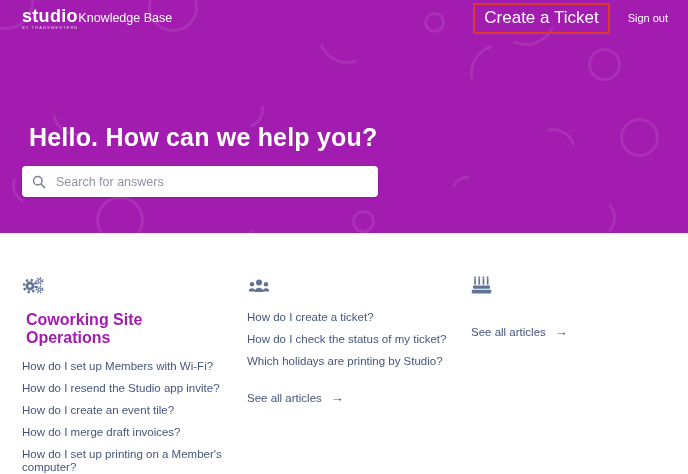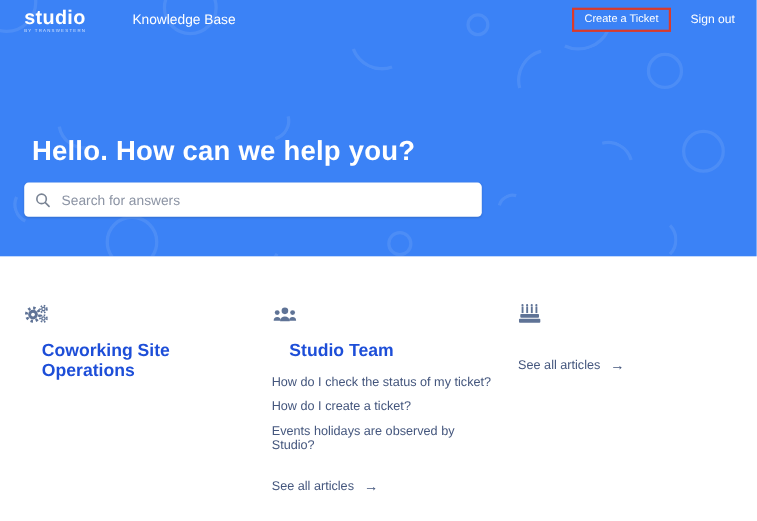--- a/index.html
+++ b/index.html
@@ -4,60 +4,60 @@
 <style>
   html,body{margin:0;padding:0;}
   body{
     width:688px;height:474px;overflow:hidden;background:#fff;
     font-family:"Liberation Sans", sans-serif;
     -webkit-font-smoothing:antialiased;
   }
   
   .hero{
     position:relative;width:688px;height:233px;
-    background:#3b82f6;overflow:hidden;
+    background:#a21caf;overflow:hidden;
   }
   .deco{position:absolute;border-radius:50%;border:3px solid rgba(255,255,255,0.09);}
   .arc{border-color:rgba(255,255,255,0.09) transparent transparent transparent;}
   .topbar{
     position:relative;z-index:3;display:flex;align-items:center;
     padding:5px 20px 0 22px;height:26px;color:#fff;
   }
   .logo{display:flex;flex-direction:column;line-height:1;cursor:pointer;}
   .logo-word{font-size:18px;font-weight:bold;letter-spacing:.3px;}
   .logo-tag{font-size:4px;letter-spacing:1.1px;margin-top:1px;color:rgba(255,255,255,.75);text-transform:uppercase;}
-  .kb{margin-left:42px;font-size:12.5px;color:#fff;}
+  .kb{font-size:12.5px;color:#fff;}
   .spacer{flex:1;}
   .ticket-btn{
-    border:2px solid #DB3A2A;color:#fff;font-size:10px;
+    border:2px solid #DB3A2A;color:#fff;font-size:17px;
     padding:3px 9px 4px;cursor:pointer;white-space:nowrap;
   }
   .signout{margin-left:18px;font-size:11px;color:#fff;cursor:pointer;}
   .hero-title{
     position:relative;z-index:2;margin:92px 29px 0;
     color:#fff;font-size:25px;font-weight:bold;letter-spacing:.2px;
   }
   .search-box{
-    position:relative;z-index:2;margin:14px 22px 0;width:416px;height:31px;
+    position:relative;z-index:2;margin:14px 22px 0;width:356px;height:31px;
     background:#fff;border-radius:4px;display:flex;align-items:center;
     padding:0 10px;box-sizing:border-box;box-shadow:0 1px 2px rgba(0,0,0,.15);
   }
   .search-box input{
     border:none;outline:none;flex:1;font-size:12.5px;margin-left:8px;
     font-family:"Liberation Sans", sans-serif;color:#33415C;background:transparent;
   }
   .search-box input::placeholder{color:#8C94A4;}
   
   .main{
     display:grid;grid-template-columns:225px 224px 217px;
     padding:43px 0 0 22px;box-sizing:border-box;
   }
   .cat{padding-right:18px;}
   .cat-icon{height:20px;margin-bottom:15px;}
-  .cat-title{margin:0 16px 13px;font-size:16px;font-weight:bold;color:#1d4ed8;}
+  .cat-title{margin:0 4px 13px;font-size:16px;font-weight:bold;color:#a21caf;}
   ul.articles{list-style:none;margin:0;padding:0;}
   ul.articles li{
     font-size:11.5px;color:#44567D;line-height:13px;
     margin-bottom:9px;cursor:pointer;
   }
   .see-all{
     display:inline-flex;align-items:center;gap:9px;margin-top:14px;
     font-size:11.5px;color:#44567D;cursor:pointer;justify-content:space-between;
   }
   .arrow{font-size:13px;line-height:1;color:#44567D;}
@@ -123,39 +123,45 @@
           <circle cx="17.5" cy="5" r="2.1"></circle>
           <circle cx="17.5" cy="5" r="3.1" fill="none" stroke="#5F7396" stroke-width="1.6" stroke-dasharray="1.4 1.5"></circle>
           <circle cx="17.5" cy="5" r="0.9" fill="#fff"></circle>
           <circle cx="17.5" cy="13.5" r="2.1"></circle>
           <circle cx="17.5" cy="13.5" r="3.1" fill="none" stroke="#5F7396" stroke-width="1.6" stroke-dasharray="1.4 1.5"></circle>
           <circle cx="17.5" cy="13.5" r="0.9" fill="#fff"></circle>
         </g>
       </svg>
     </div>
     <h3 class="cat-title">Coworking Site Operations</h3>
+    <ul class="articles">
+        <li>How do I set up Members with Wi-Fi?</li>
+        <li>How do I resend the Studio app invite?</li>
+        <li>How do I create an event tile?</li>
+        <li>How do I merge draft invoices?</li>
+        <li>How do I set up printing on a Member's computer?</li>
+      </ul>
 
   </div>
 
   <div class="cat">
     <div class="cat-icon">
       <svg width="24" height="20" viewBox="0 0 24 20" fill="#5F7396">
         <circle cx="5" cy="8.2" r="2.2"></circle>
         <path d="M1.8 15.5 a3.2 3.3 0 0 1 6.4 0 Z"></path>
         <circle cx="19" cy="8.2" r="2.2"></circle>
         <path d="M15.8 15.5 a3.2 3.3 0 0 1 6.4 0 Z"></path>
         <circle cx="12" cy="6.6" r="3"></circle>
         <path d="M7.6 16 a4.4 4.3 0 0 1 8.8 0 Z"></path>
       </svg>
     </div>
-    <h3 class="cat-title">Studio Team</h3>
     <ul class="articles">
+        <li>How do I create a ticket?</li>
         <li>How do I check the status of my ticket?</li>
-        <li>How do I create a ticket?</li>
-        <li>Events holidays are observed by Studio?</li>
+        <li>Which holidays are printing by Studio?</li>
       </ul>
     <div class="see-all">
       <span>See all articles</span>
       <span class="arrow">→</span>
     </div>
   </div>
 
   <div class="cat">
     <div class="cat-icon">
       <svg width="22" height="20" viewBox="0 0 22 20" fill="#5F7396">

